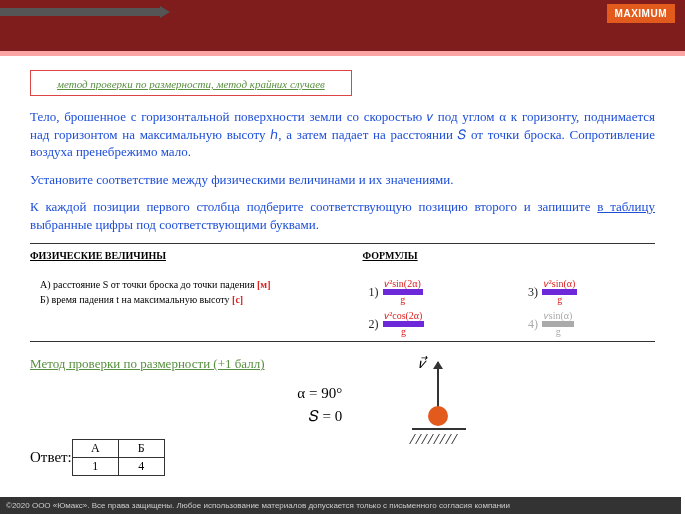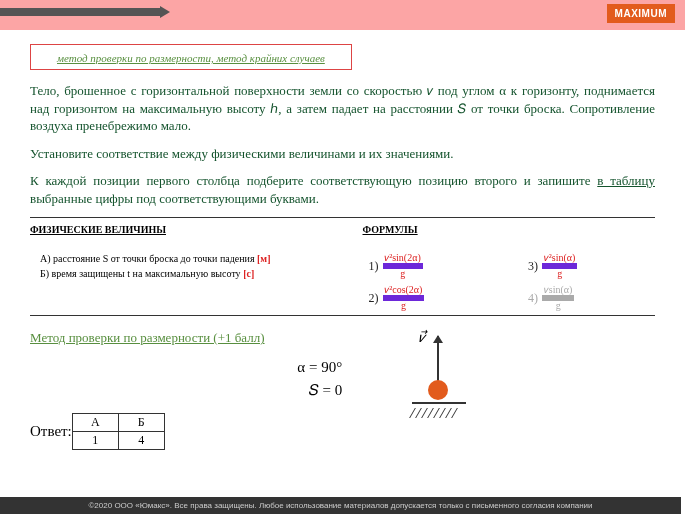--- a/index.html
+++ b/index.html
@@ -1,30 +1,30 @@
 <!DOCTYPE html>
 <html><head>
 <meta charset="utf-8">
 <style>
   * { margin: 0; padding: 0; box-sizing: border-box; }
   body { width: 685px; height: 514px; font-family: 'Times New Roman', serif; background: #fff; position: relative; overflow: hidden; }
 
-  .header-bar { height: 30px; background: #fca5a5; position: relative; border-bottom: 5px solid #fca5a5; }
+  .header-bar { height: 56px; background: #7f1d1d; position: relative; border-bottom: 5px solid #fca5a5; }
   .header-stripe { position: absolute; left: 0; top: 8px; width: 160px; height: 8px; background: #555; }
   .header-stripe::after { content: ""; position: absolute; left: 160px; top: -2px; width: 0; height: 0; border-left: 10px solid #555; border-top: 6px solid transparent; border-bottom: 6px solid transparent; }
   .logo { position: absolute; right: 10px; top: 4px; background: #e25b1d; color: #fff; font-size: 10px; font-weight: bold; padding: 4px 8px; font-family: sans-serif; letter-spacing: 0.5px; }
 
   .content { padding: 14px 30px 0 30px; }
 
   .title-row { display: flex; align-items: center; gap: 60px; margin-bottom: 12px; }
   .title { font-size: 24px; color: #222; }
   .method-box { border: 1px solid #d44; padding: 3px 26px; }
   .method-box span { color: #588f3f; font-style: italic; text-decoration: underline; font-size: 11px; }
 
-  .body-text { font-size: 13px; color: #14532d; text-align: justify; line-height: 1.35; margin-bottom: 10px; }
+  .body-text { font-size: 13px; color: #1d4ed8; text-align: justify; line-height: 1.35; margin-bottom: 10px; }
   .underline { text-decoration: underline; }
 
   .hr { border: none; border-top: 1.5px solid #333; margin: 4px 0 6px; }
 
   .cols { display: flex; gap: 40px; font-size: 11px; }
   .col-left { flex: 1; }
   .col-right { flex: 1; }
   .col-head { font-weight: bold; text-decoration: underline; font-size: 10px; margin-bottom: 18px; }
   .phys-item { margin: 4px 0 4px 10px; font-size: 10px; }
   .unit { color: #d22; font-weight: bold; }
@@ -53,21 +53,21 @@
   .diagram { position: absolute; left: 20px; top: 0; width: 110px; height: 95px; }
   .ball { position: absolute; left: 46px; top: 50px; width: 20px; height: 20px; background: #e25b1d; border-radius: 50%; }
   .arrow { position: absolute; left: 55px; top: 6px; width: 2px; height: 46px; background: #333; }
   .arrow::before { content:""; position:absolute; top:-1px; left:-4px; width:0; height:0; border-left:5px solid transparent; border-right:5px solid transparent; border-bottom:8px solid #333; }
   .vlabel { position: absolute; left: 36px; top: 0px; font-style: italic; font-size: 14px; }
   .ground { position: absolute; left: 30px; top: 72px; width: 54px; height: 12px; border-top: 2px solid #333; }
   .hatch { display:inline-block; width: 5px; height:10px; border-left:1.2px solid #333; transform: skewX(-30deg); margin-right:1px; }
 
   .checks { position: absolute; left: 136px; top: 0; font-size: 12px; color: #d22; line-height: 1.8; white-space: nowrap; }
 
-  .footer { position: absolute; bottom: 0; left: 0; right: 4px; background: #333; color: #ccc; font-size: 8px; text-align: center; padding: 4px 6px; font-family: sans-serif; }
+  .footer { position: absolute; bottom: 0; left: 0; right: 4px; background: #333; color: #ccc; font-size: 8px; padding: 4px 6px; font-family: sans-serif; }
 </style>
 </head>
 <body>
 
 <div class="header-bar">
   <div class="header-stripe"></div>
   <div class="logo">MAXIMUM</div>
 </div>
 
 <div class="content">
@@ -86,21 +86,21 @@
 
   <hr class="hr">
 
   <div class="cols">
     <div class="col-left">
       <div class="col-head">ФИЗИЧЕСКИЕ ВЕЛИЧИНЫ</div>
       <div class="phys-item">
         <span>А) расстояние S от точки броска до точки падения </span><span class="unit">[м]</span>
       </div>
       <div class="phys-item">
-        <span>Б) время защищены t  на максимальную высоту </span><span class="unit">[с]</span>
+        <span>Б) время падения t  на максимальную высоту </span><span class="unit">[с]</span>
       </div>
     </div>
     <div class="col-right">
       <div class="col-head">ФОРМУЛЫ</div>
       <div class="formulas">
         <div class="formula-item">
           <span class="num">1)</span>
           <span class="frac">
               <span class="top">𝑣²sin(2α)</span>
               <span>g</span>

